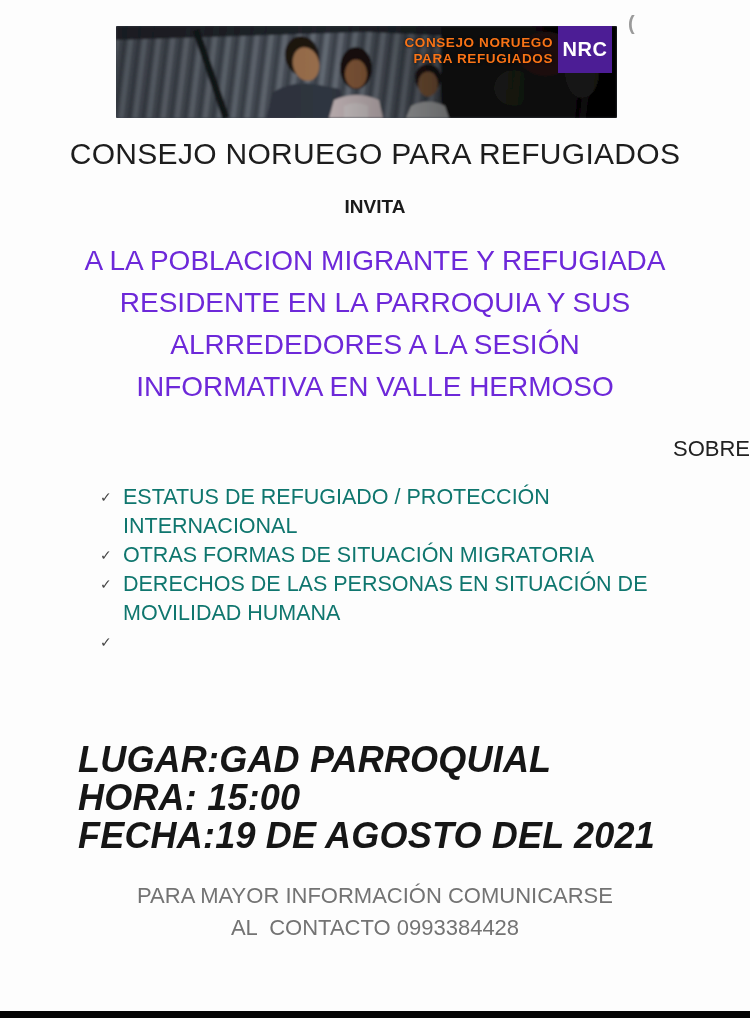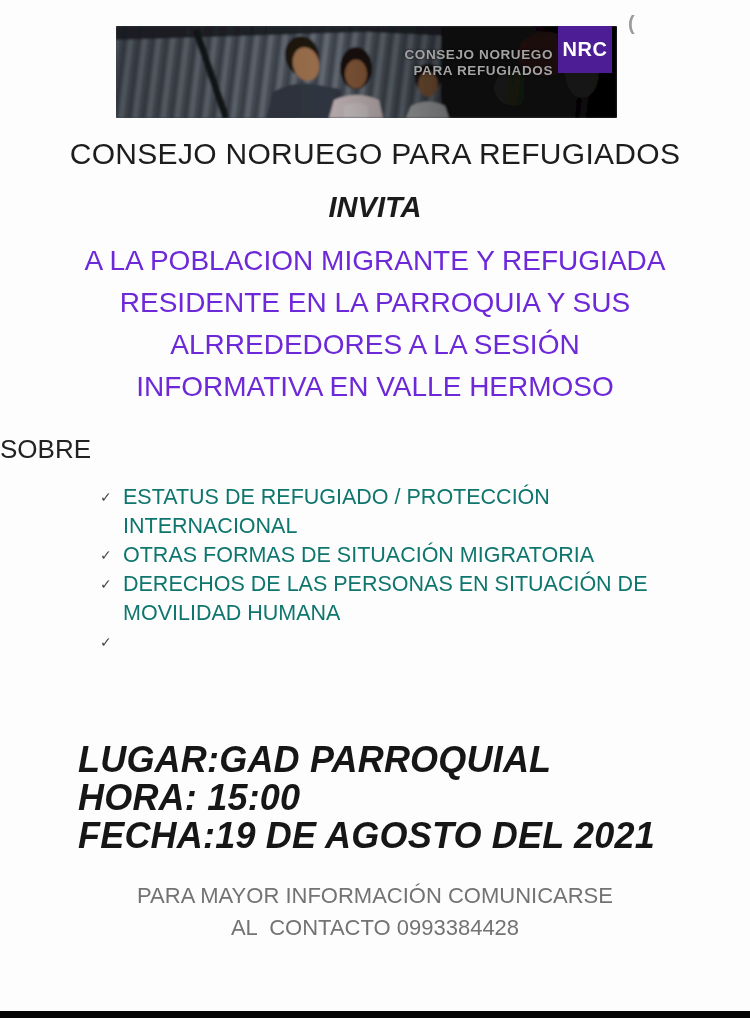--- a/index.html
+++ b/index.html
@@ -14,26 +14,25 @@
   }
   
   .photo{
     position:absolute;left:116px;top:26px;width:501px;height:92px;
     background:#3a4049;border-radius:1px;overflow:hidden;
   }
   .photo svg{display:block;width:100%;height:100%;}
   .nrc-logo-text{
     position:absolute;top:9px;right:64px;
     text-align:right;
-    color:#a3a3a3;
+    color:#f97316;
     font-size:13.5px;font-weight:bold;line-height:16px;
     letter-spacing:.6px;
     text-shadow:0 0 3px rgba(0,0,0,.7);
     white-space:pre-line;
-    margin-top:12px;
   }
   .nrc-badge{
     position:absolute;top:0;right:5px;
     width:54px;height:47px;
     display:flex;align-items:center;justify-content:center;
     color:#ffffff;font-size:20px;font-weight:bold;letter-spacing:.5px;
   }
   
   .corner-mark{
     position:absolute;left:628px;top:12px;
@@ -42,32 +41,32 @@
   
   .title{
     position:absolute;top:134px;left:0;width:100%;
     text-align:center;
     font-size:30px;font-weight:400;line-height:40px;
     letter-spacing:.3px;color:#1d1d1d;
   }
   .invita{
     position:absolute;top:189px;left:0;width:100%;
     text-align:center;
-    font-size:29px;font-weight:bold;line-height:36px;color:#1b1b1b;font-style:italic;
+    font-size:19px;font-weight:bold;line-height:36px;color:#1b1b1b;
   }
   .audience{
     position:absolute;top:240px;left:0;width:100%;
     text-align:center;
     font-size:28px;font-weight:400;line-height:42px;color:#6d28d9;
     white-space:pre-line;
   }
   .sobre{
     position:absolute;top:436px;left:0;width:100%;
-    text-align:left;
-    font-size:26px;font-weight:400;line-height:26px;color:#222;
+    text-align:right;
+    font-size:22px;font-weight:400;line-height:26px;color:#222;
   }
   .topics{
     position:absolute;top:483px;left:100px;width:610px;
   }
   .topic-item{
     display:flex;align-items:flex-start;
   }
   .topic-check{
     width:23px;flex:0 0 23px;
     font-size:14px;line-height:29px;color:#454545;

